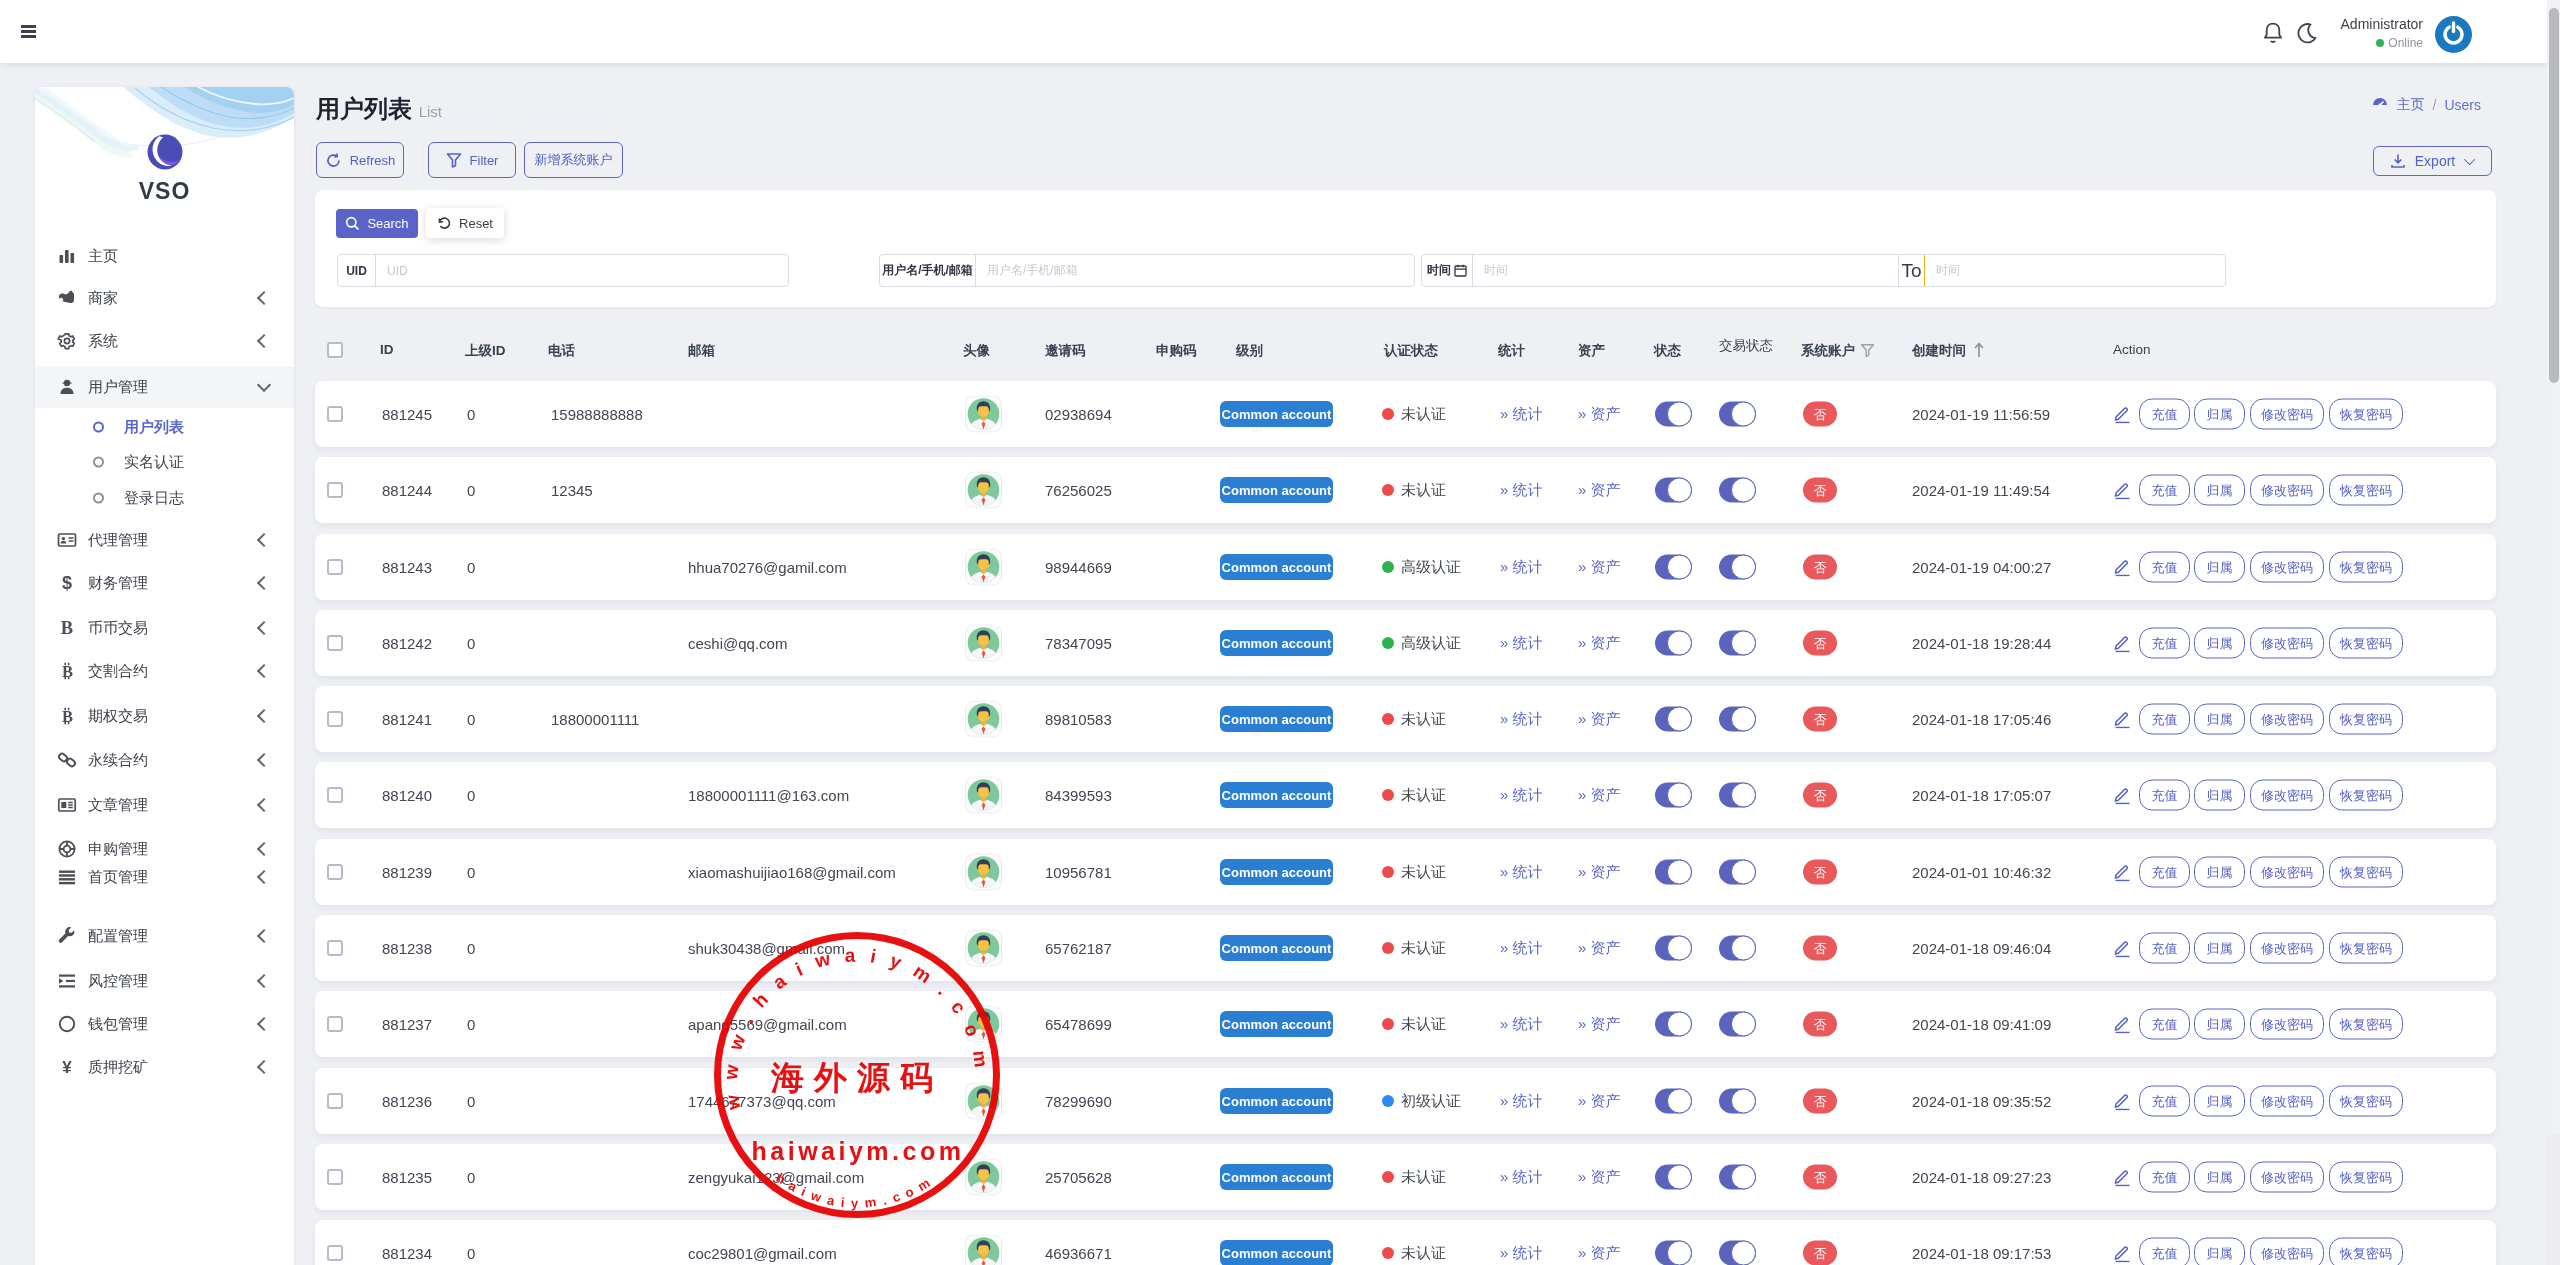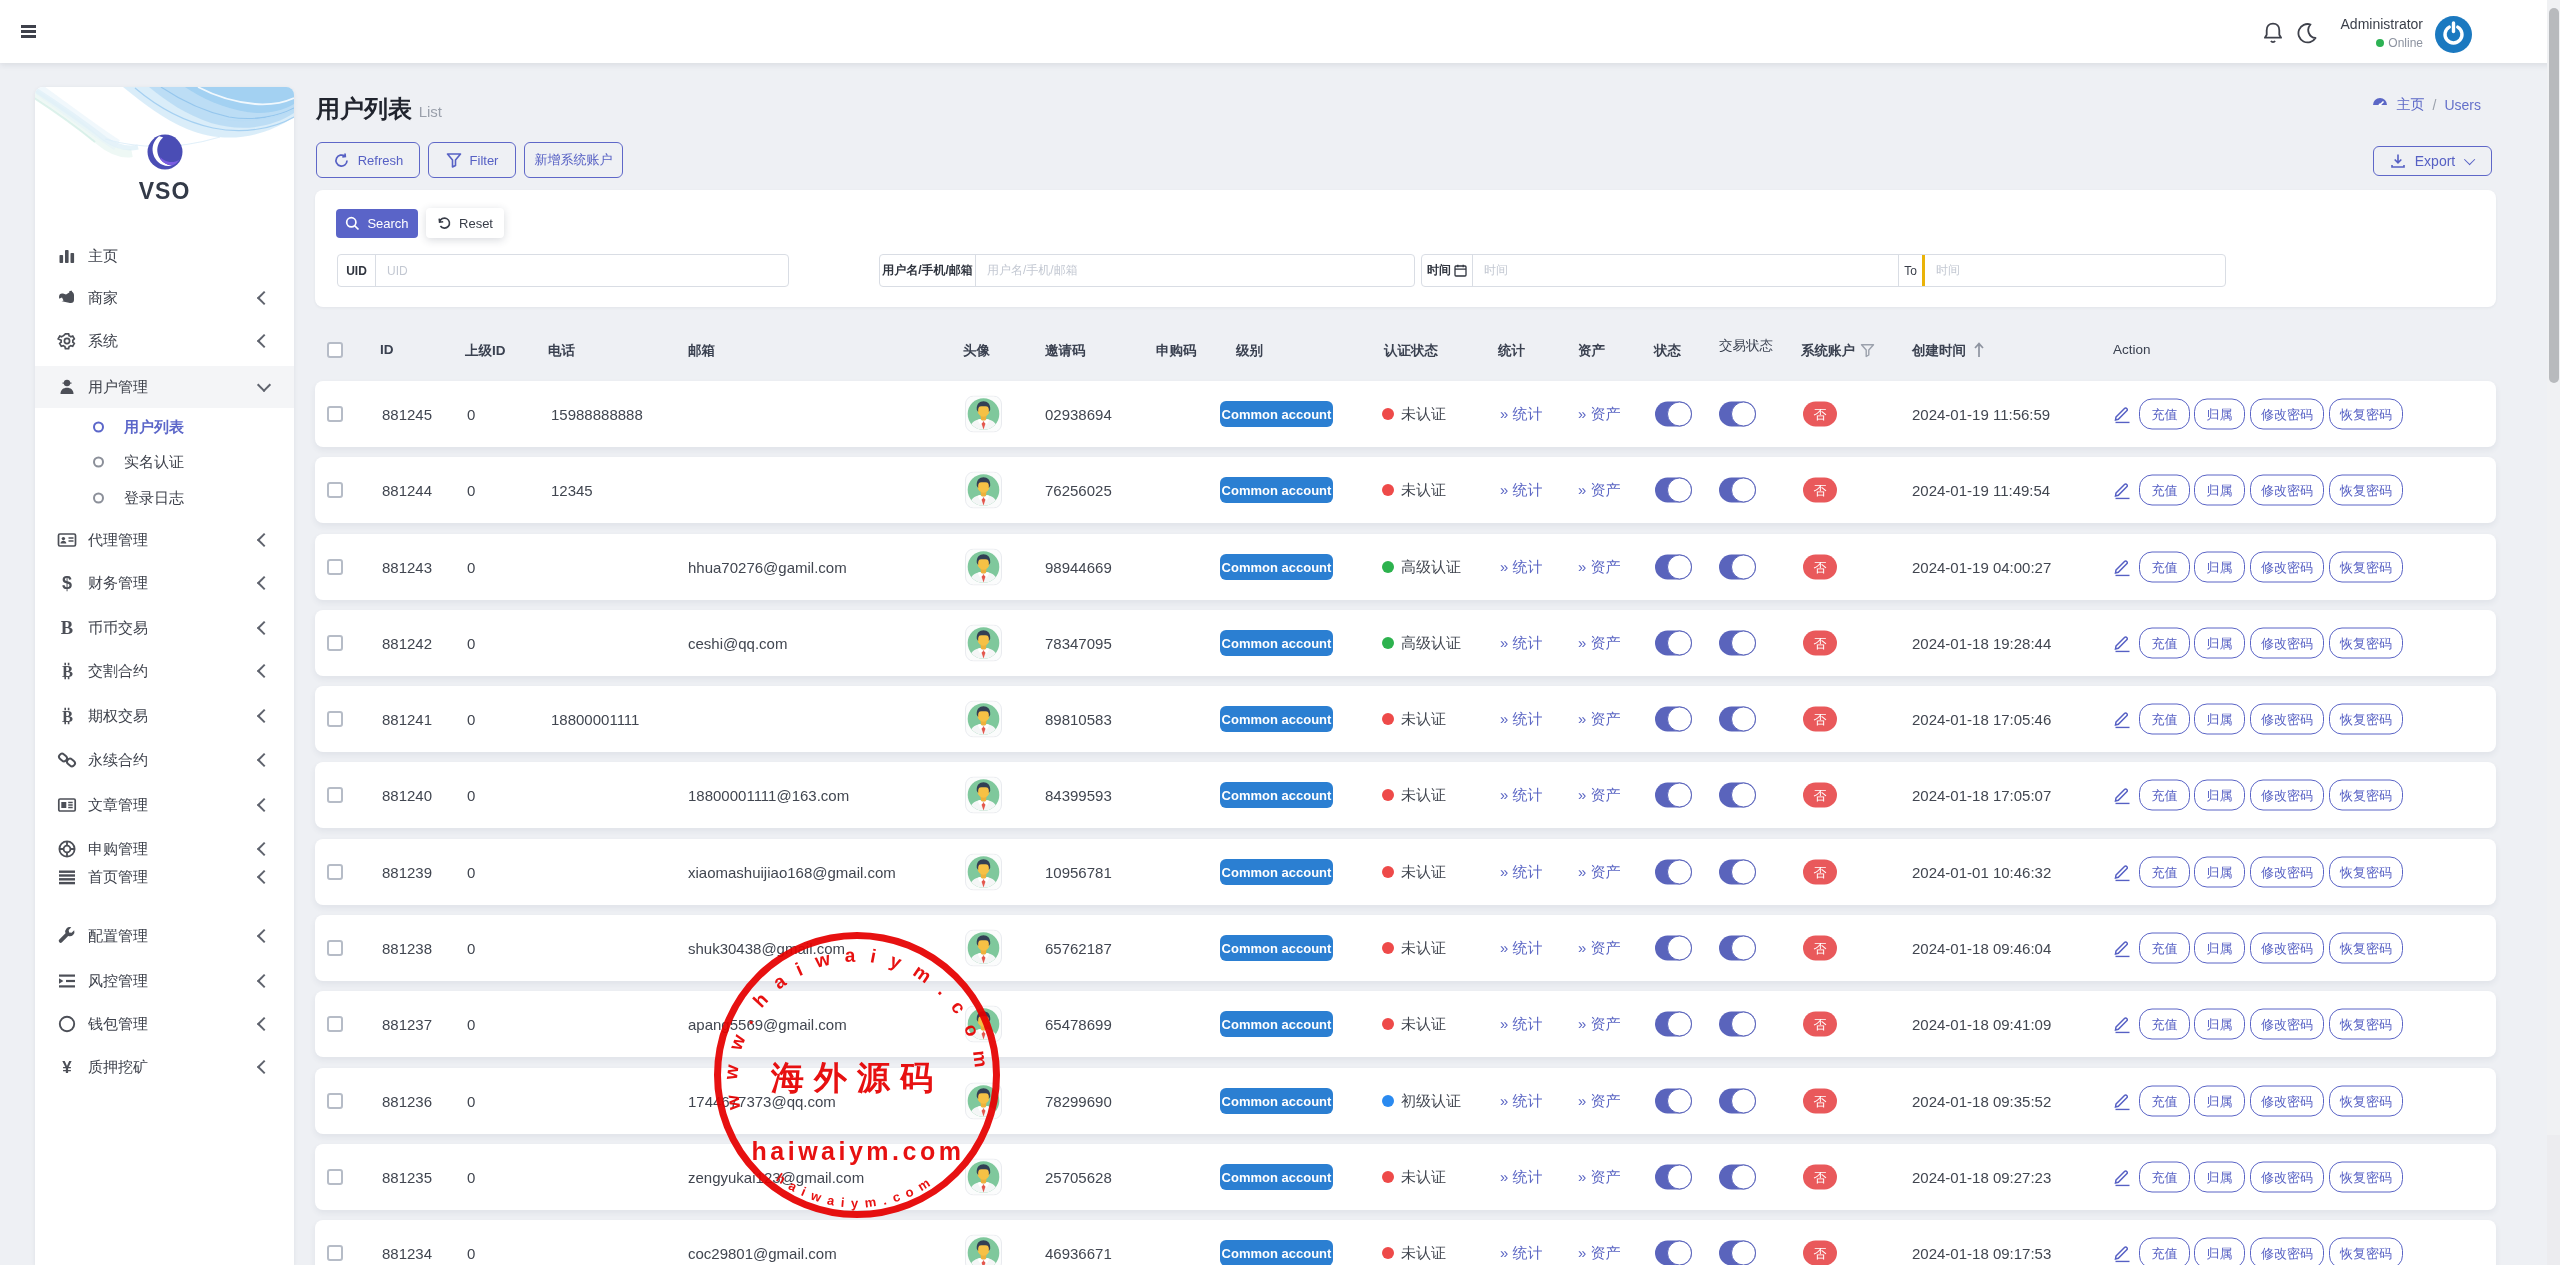--- a/index.html
+++ b/index.html
@@ -324,21 +324,21 @@
 <div class="abs" style="top:11px;right:15px;font-size:14px;color:#5b67c6;display:flex;align-items:center;gap:8px">
 <svg width="18" height="18" viewBox="0 0 18 18">
         <path d="M9 2 a7 7 0 0 1 7 7 l-2.2 0 a4.8 4.8 0 0 0-9.6 0 L2 9 a7 7 0 0 1 7-7 Z M9 2 a7 7 0 0 1 7 7 H2 a7 7 0 0 1 7-7Z" fill="#5b67c6"></path>
         <path d="M9 9 L12.5 5.5" stroke="#fff" stroke-width="1.6"></path>
         <circle cx="9" cy="9" r="1.4" fill="#fff"></circle>
       </svg>
 <span>主页</span>
       <span style="color:#9aa0ab">/</span>
       <span style="color:#6470ca">Users</span>
     </div>
-<div class="btn-o" style="left:1px;top:57px;width:104px">
+<div class="btn-o" style="left:1px;top:57px;width:88px">
 <svg width="17" height="17" viewBox="0 0 17 17" style="margin-right:8px">
         <path d="M14 8.5 a5.5 5.5 0 1 1-2-4.2 M12 1.5 l0.3 3 -3 0.3" fill="none" stroke="#5660c4" stroke-width="1.7"></path>
       </svg>Refresh</div>
 <div class="btn-o" style="left:113px;top:57px;width:88px">
 <svg width="16" height="16" viewBox="0 0 16 16" style="margin-right:8px">
         <path d="M1.5 2 h13 L9.5 8 v5.5 l-3 1.5 V8 Z" fill="none" stroke="#5660c4" stroke-width="1.6" stroke-linejoin="round"></path>
       </svg>Filter</div>
 <div class="btn-o" style="left:209px;top:57px;width:99px;font-size:13px">新增系统账户</div>
 <div class="btn-o" style="left:2058px;top:61px;width:119px;height:30px;font-size:14px">
 <svg width="16" height="16" viewBox="0 0 16 16" style="margin-right:9px">
@@ -362,21 +362,21 @@
 <div class="ig" style="left:564px;top:169px;width:536px">
       <span class="lab" style="width:96px">用户名/手机/邮箱</span>
       <span class="ph">用户名/手机/邮箱</span>
     </div>
 <div class="ig" style="left:1106px;top:169px;width:805px">
       <span class="lab" style="width:51px">时间 <svg width="13" height="13" viewBox="0 0 13 13" style="margin-left:3px">
           <rect x="1" y="2" width="11" height="10" rx="1" fill="none" stroke="#30353f" stroke-width="1.3"></rect>
           <path d="M1 5.2 h11 M3.8 0.8 v2.4 M9.2 0.8 v2.4" stroke="#30353f" stroke-width="1.3"></path>
         </svg></span>
 <span class="ph" style="flex:1 1 auto">时间</span>
-      <span style="width:27px;height:100%;display:flex;align-items:center;justify-content:center;font-size:12px;color:#383d48;border-left:1px solid #d9dde4;border-right:3px solid #eab308">To</span>
+      <span style="width:27px;height:100%;display:flex;align-items:center;justify-content:center;font-size:19px;color:#383d48;border-left:1px solid #d9dde4;border-right:1px solid #eab308">To</span>
 <span class="ph" style="width:300px">时间</span>
     </div>
 </main>
 <div class="abs cb" style="left:327px;top:342px;z-index:3"></div>
 <div class="hdr" style="left:380px;top:342px;font-weight:bold">ID</div>
 <div class="hdr" style="left:465px;top:342px;font-weight:bold">上级ID</div>
 <div class="hdr" style="left:548px;top:342px;font-weight:bold">电话</div>
 <div class="hdr" style="left:688px;top:342px;font-weight:bold">邮箱</div>
 <div class="hdr" style="left:963px;top:342px;font-weight:bold">头像</div>
 <div class="hdr" style="left:1045px;top:342px;font-weight:bold">邀请码</div>

